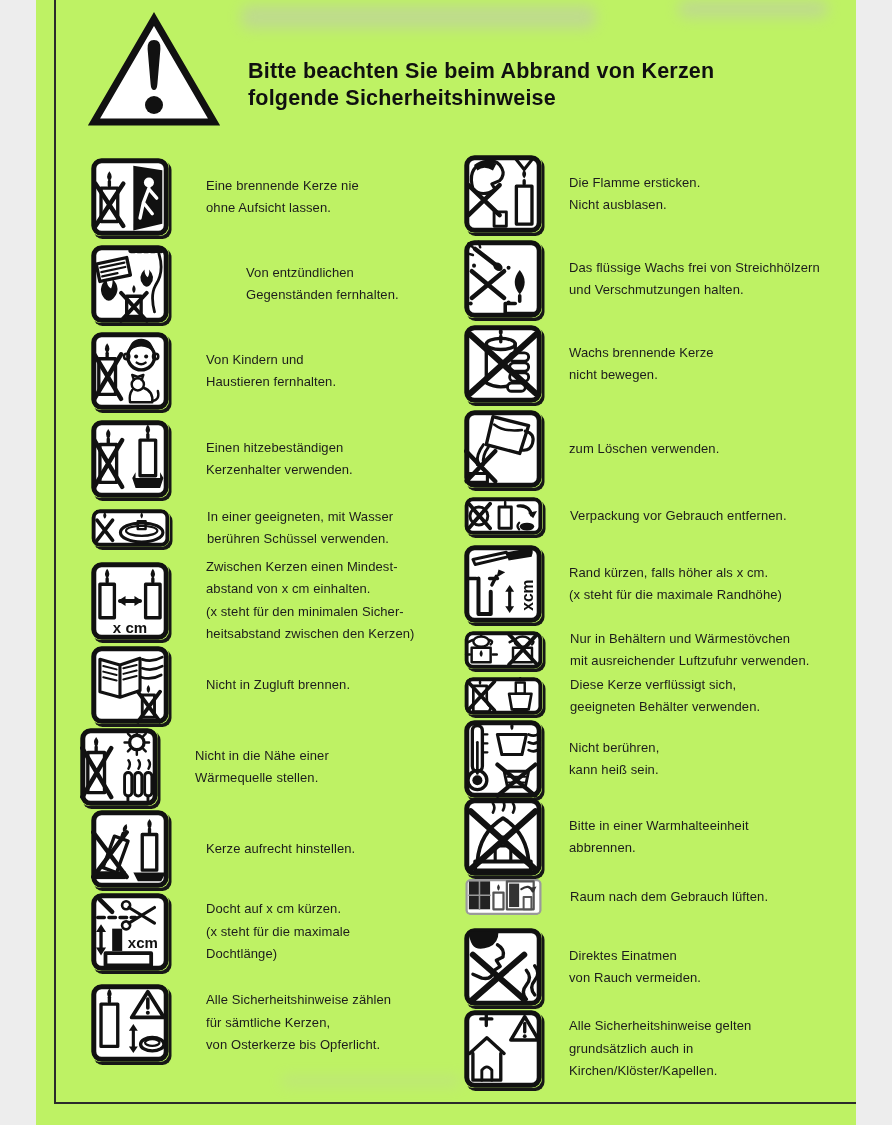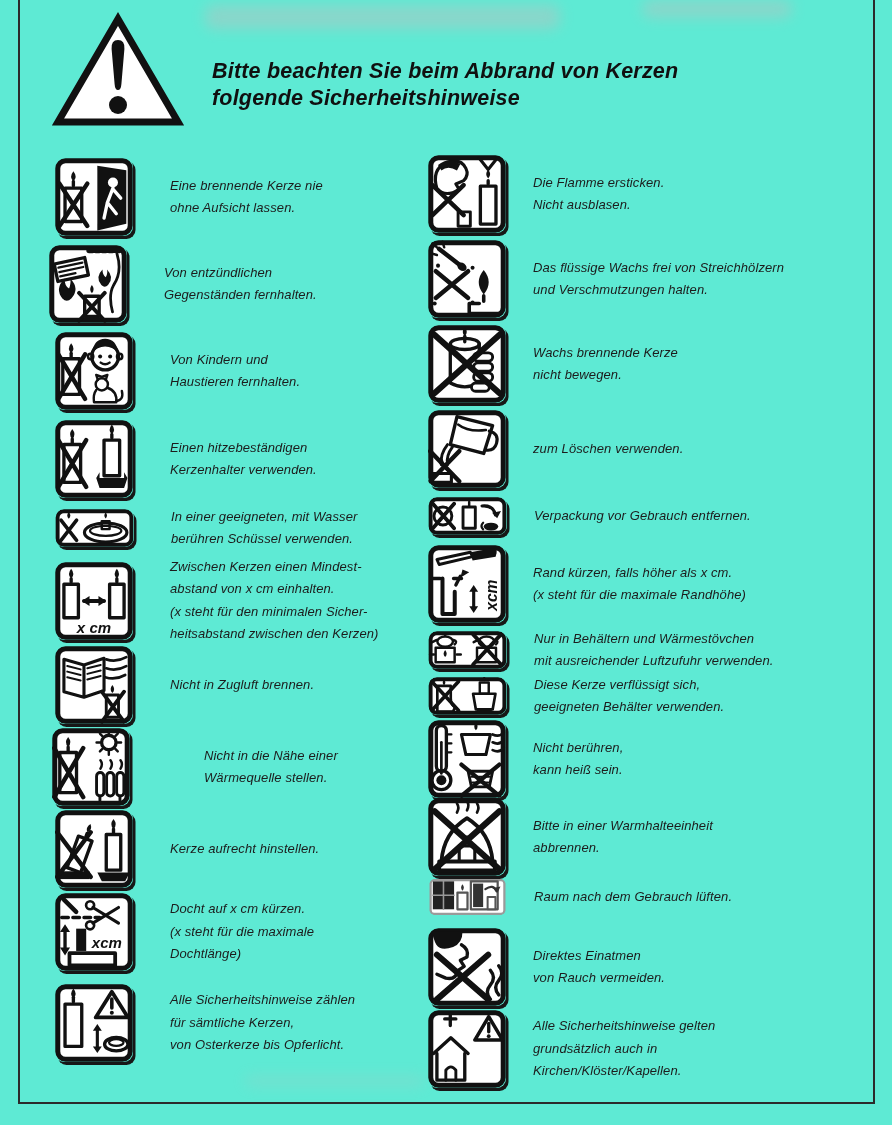--- a/index.html
+++ b/index.html
@@ -1,17 +1,17 @@
 <!DOCTYPE html>
 <html><head>
 <meta charset="utf-8">
 <style>
   html,body{margin:0;padding:0;background:#ededed;}
-  .page{position:relative;width:892px;height:1125px;background:#5eead4;
-        font-family:"Liberation Sans",sans-serif;overflow:hidden;margin:0 auto;font-style:italic;}
+  .page{position:relative;width:820px;height:1125px;background:#bef264;
+        font-family:"Liberation Sans",sans-serif;overflow:hidden;margin:0 auto;}
   .frame-line{position:absolute;background:#2b2b2b;}
   .smudge{position:absolute;background:#bfbfbf;filter:blur(7px);opacity:.45;border-radius:8px;}
   .header{position:absolute;left:52px;top:12px;display:flex;align-items:center;}
   .header-triangle{width:132px;height:118px;flex:0 0 auto;}
   .title{margin-left:28px;margin-top:28px;font-size:21.5px;font-weight:bold;
          color:#101010;line-height:27px;letter-spacing:.2px;}
   .row{position:absolute;display:flex;align-items:center;}
   .icon-box{flex:0 0 auto;line-height:0;}
   .icon-box svg{display:block;border-radius:9px;box-shadow:2.5px 3px 0 #171717;}
   .icon-box.light svg{box-shadow:none;}
@@ -57,21 +57,21 @@
               <circle cx="52" cy="22" r="4.5" fill="#fff" stroke="none"></circle>
               <path d="M52 27 l-5 13 M47 40 l-3 14 M47 40 l8 10 M52 28 l7 8" stroke="#fff" stroke-width="3"></path>
             </g>
           </svg>
         </div>
         <div class="txt">
           <div>Eine brennende Kerze nie</div>
           <div>ohne Aufsicht lassen.</div>
         </div>
       </div>
-      <div class="row left-col" style="left: 49px; top: 245px;">
+      <div class="row left-col" style="left: 55px; top: 245px; gap: 40px;">
         <div class="icon-box">
           <svg viewBox="0 0 70 70" width="78" height="78">
             <rect x="2.5" y="2.5" width="65" height="65" rx="7" fill="#fff" stroke="#111" stroke-width="4.5"></rect>
             <g fill="none" stroke="#111" stroke-width="3" stroke-linecap="round" stroke-linejoin="round">
               <g transform="rotate(-12 20 22)">
                 <rect x="6" y="14" width="28" height="16" fill="#fff"></rect>
                 <path d="M9 18 h22 M9 22 h22 M9 26 h14" stroke-width="2"></path>
               </g>
               <path d="M36 5 h28" stroke-width="5" stroke-dasharray="3 3"></path>
               <path d="M61 8 q5 16 -3 28 q-5 9 -1 24" stroke-width="2.5"></path>
@@ -193,21 +193,21 @@
               <rect x="46" y="44" width="11" height="20" stroke-width="2.6"></rect>
               <path d="M51.5 35 q3.2 4 0 7.2 q-3.2 -3.2 0 -7.2 z" fill="#111" stroke="none"></path>
               <path d="M42 41 L62 68 M62 41 L42 68" stroke-width="3.4"></path>
             </g>
           </svg>
         </div>
         <div class="txt">
           <div>Nicht in Zugluft brennen.</div>
         </div>
       </div>
-      <div class="row left-col" style="left: 52px; top: 728px; gap: 37px;">
+      <div class="row left-col" style="left: 44px; top: 728px;">
         <div class="icon-box">
           <svg viewBox="0 0 70 70" width="78" height="78">
             <rect x="2.5" y="2.5" width="65" height="65" rx="7" fill="#fff" stroke="#111" stroke-width="4.5"></rect>
             <g fill="none" stroke="#111" stroke-width="3" stroke-linecap="round" stroke-linejoin="round">
               <rect x="7" y="22" width="15" height="36"></rect>
               <path d="M14.5 20 v-3"></path>
               <path d="M14.5 8 q4 5 0 9 q-4 -4 0 -9 z" fill="#111" stroke="none"></path>
               <path d="M2 18 L28 62 M28 18 L2 62" stroke-width="4"></path>
               <circle cx="51" cy="13" r="6.5"></circle>
               <path d="M51 2 v3 M51 21 v3 M40 13 h3 M59 13 h3 M43 5 l2.2 2.2 M56.8 18.8 l2.2 2.2 M59 5 l-2.2 2.2 M45.2 18.8 L43 21" stroke-width="2.2"></path>

